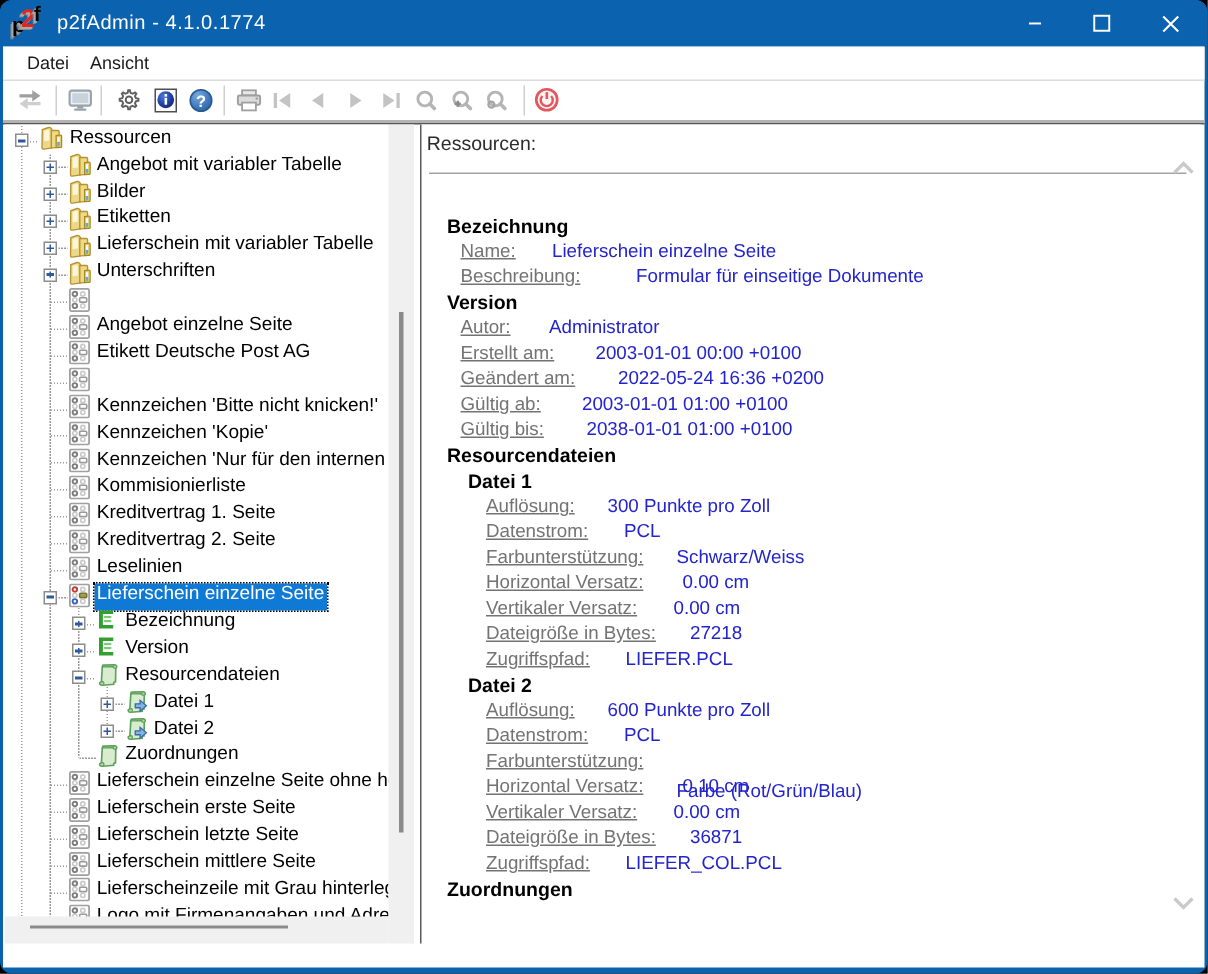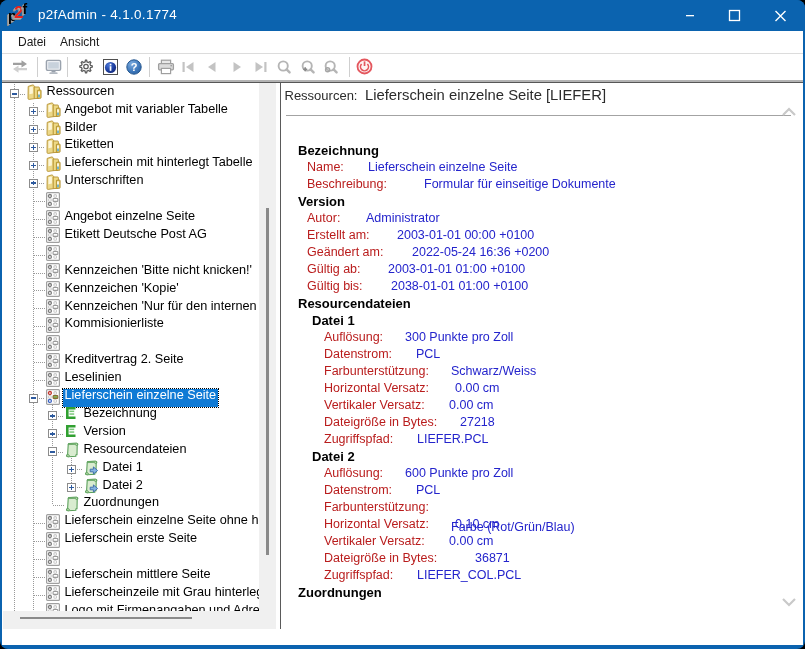--- a/index.html
+++ b/index.html
@@ -44,21 +44,21 @@
 .vthumb { position:absolute; left:266px; top:208px; width:2.5px; height:347px; background:#8a8a8a; }
 .htrack { position:absolute; left:3px; top:610.5px; width:256px; height:18px; background:#f0f0f0; }
 .hthumb { position:absolute; left:20px; top:616.5px; width:172px; height:2.5px; background:#8a8a8a; }
 
 .rsep { position:absolute; left:280px; top:82.5px; width:1.4px; height:546px; background:#5a5a5a; }
 .rpane { position:absolute; left:280px; top:83px; width:521px; height:545px; background:#fff; overflow:hidden; }
 .rpane .hd1 { position:absolute; left:4.5px; top:5px; font-size:13px; color:#2b2b2b; }
 .rpane .hd2 { position:absolute; left:85px; top:3.5px; font-size:14.8px; color:#2b2b2b; }
 .rpane .hline { position:absolute; left:6px; top:31.5px; width:505px; height:1px; background:#a3a3a3; }
 .rh { position:absolute; font-size:13px; font-weight:bold; color:#000; line-height:17px; white-space:nowrap; }
-.rl { position:absolute; font-size:12.5px; color:#b91c1c; line-height:17px; white-space:nowrap; }
+.rl { position:absolute; font-size:12.5px; color:#737373; line-height:17px; white-space:nowrap;text-decoration:underline; }
 .rv { position:absolute; font-size:12.5px; color:#2424cc; line-height:17px; white-space:nowrap; }
 .chev { position:absolute; color:#c9c9c9; }
 
 .status { position:absolute; left:2px; top:628.5px; width:800.5px; height:18px; background:#f1f1f1;
   border-top:1px solid #e0e0e0; font-size:12px; }
 .status .msg { position:absolute; left:3.5px; top:2.5px; color:#1a1a1a; font-size:11.5px; }
 .ssep { position:absolute; top:0; width:1px; height:17.5px; background:#dadada; }
 .skey { position:absolute; top:3px; color:#8f8f8f; font-size:11px; letter-spacing:-0.3px; text-align:center; }
 .skey.on { color:#000; font-weight:bold; }
 .grip { position:absolute; right:3px; top:5px; width:10px; height:10px; }
@@ -239,21 +239,21 @@
         <div class="pv"></div>
       </div>
 <div class="ti" style="left:42.5px;top:72.8px"><svg width="15" height="16" viewBox="0 0 15 16">
           <path d="M1.2 2.4 L5.4 1.0 Q6.3 0.8 6.9 1.5 L7.6 2.3 L7.6 14.6 L2.2 15.4 Q1.0 15.5 1.0 14.3 Z" fill="#ecd888" stroke="#b69233" stroke-width="0.9"></path>
           <path d="M2.4 3.3 L5.2 2.4 L5.9 3.1 L5.9 9.6 L2.4 10.2 Z" fill="#fdf6d8"></path>
           <path d="M7.2 3.0 L11.6 3.0 Q12.4 3.0 12.4 3.8 L12.4 13.6 Q12.4 14.4 11.6 14.4 L7.2 14.6 Z" fill="#eed984" stroke="#b69233" stroke-width="0.9"></path>
           <path d="M10.4 6.4 L13.4 6.0 Q14.1 6.0 14.1 6.7 L14.1 13.6 Q14.1 14.3 13.4 14.3 L10.4 14.3 Z" fill="#e5ca6a" stroke="#a8861f" stroke-width="0.8"></path>
           <rect x="11.2" y="7.4" width="1.6" height="3.2" fill="#fefefe"></rect>
           <rect x="11.2" y="10.6" width="1.6" height="2.6" fill="#58aee0"></rect>
         </svg></div>
-<div class="tl" style="left:59.5px;top:73.3px">Lieferschein mit hinterlegt Tabelle</div>
+<div class="tl" style="left:59.5px;top:73.3px">Lieferschein mit variabler Tabelle</div>
 <div class="hdot" style="left:35.5px;top:100.0px;width:6.5px"></div>
 <div class="eb" style="left:26px;top:95.7px">
         <div class="ph"></div>
         <div class="pv"></div>
       </div>
 <div class="ti" style="left:42.5px;top:90.7px"><svg width="15" height="16" viewBox="0 0 15 16">
           <path d="M1.2 2.4 L5.4 1.0 Q6.3 0.8 6.9 1.5 L7.6 2.3 L7.6 14.6 L2.2 15.4 Q1.0 15.5 1.0 14.3 Z" fill="#ecd888" stroke="#b69233" stroke-width="0.9"></path>
           <path d="M2.4 3.3 L5.2 2.4 L5.9 3.1 L5.9 9.6 L2.4 10.2 Z" fill="#fdf6d8"></path>
           <path d="M7.2 3.0 L11.6 3.0 Q12.4 3.0 12.4 3.8 L12.4 13.6 Q12.4 14.4 11.6 14.4 L7.2 14.6 Z" fill="#eed984" stroke="#b69233" stroke-width="0.9"></path>
           <path d="M10.4 6.4 L13.4 6.0 Q14.1 6.0 14.1 6.7 L14.1 13.6 Q14.1 14.3 13.4 14.3 L10.4 14.3 Z" fill="#e5ca6a" stroke="#a8861f" stroke-width="0.8"></path>
@@ -350,20 +350,21 @@
 <div class="hdot" style="left:31px;top:261.1px;width:11.0px"></div>
 <div class="ti" style="left:42.5px;top:251.8px"><svg width="14" height="16" viewBox="0 0 14 16">
           <rect x="0.6" y="0.6" width="12.8" height="14.8" rx="1" fill="#fff" stroke="#a0a0a0" stroke-width="1.2"></rect>
           <circle cx="3.9" cy="4" r="1.5" fill="none" stroke="#7d7d7d" stroke-width="1.3"></circle>
           <circle cx="9.2" cy="4" r="1.4" fill="none" stroke="#c9c9c9" stroke-width="1.1"></circle>
           <circle cx="3.9" cy="7.9" r="1.4" fill="none" stroke="#c9c9c9" stroke-width="1.1"></circle>
           <rect x="7.1" y="6.5" width="4.7" height="2.9" rx="0.7" fill="none" stroke="#9a9a9a" stroke-width="1.1"></rect>
           <circle cx="3.9" cy="11.9" r="1.5" fill="none" stroke="#7d7d7d" stroke-width="1.3"></circle>
           <circle cx="9.2" cy="11.9" r="1.4" fill="none" stroke="#c9c9c9" stroke-width="1.1"></circle>
         </svg></div>
+<div class="tl" style="left:59.5px;top:252.3px">Kreditvertrag 1. Seite</div>
 <div class="hdot" style="left:31px;top:279.0px;width:11.0px"></div>
 <div class="ti" style="left:42.5px;top:269.7px"><svg width="14" height="16" viewBox="0 0 14 16">
           <rect x="0.6" y="0.6" width="12.8" height="14.8" rx="1" fill="#fff" stroke="#a0a0a0" stroke-width="1.2"></rect>
           <circle cx="3.9" cy="4" r="1.5" fill="none" stroke="#7d7d7d" stroke-width="1.3"></circle>
           <circle cx="9.2" cy="4" r="1.4" fill="none" stroke="#c9c9c9" stroke-width="1.1"></circle>
           <circle cx="3.9" cy="7.9" r="1.4" fill="none" stroke="#c9c9c9" stroke-width="1.1"></circle>
           <rect x="7.1" y="6.5" width="4.7" height="2.9" rx="0.7" fill="none" stroke="#9a9a9a" stroke-width="1.1"></rect>
           <circle cx="3.9" cy="11.9" r="1.5" fill="none" stroke="#7d7d7d" stroke-width="1.3"></circle>
           <circle cx="9.2" cy="11.9" r="1.4" fill="none" stroke="#c9c9c9" stroke-width="1.1"></circle>
         </svg></div>
@@ -481,20 +482,21 @@
 <div class="hdot" style="left:31px;top:475.9px;width:11.0px"></div>
 <div class="ti" style="left:42.5px;top:466.6px"><svg width="14" height="16" viewBox="0 0 14 16">
           <rect x="0.6" y="0.6" width="12.8" height="14.8" rx="1" fill="#fff" stroke="#a0a0a0" stroke-width="1.2"></rect>
           <circle cx="3.9" cy="4" r="1.5" fill="none" stroke="#7d7d7d" stroke-width="1.3"></circle>
           <circle cx="9.2" cy="4" r="1.4" fill="none" stroke="#c9c9c9" stroke-width="1.1"></circle>
           <circle cx="3.9" cy="7.9" r="1.4" fill="none" stroke="#c9c9c9" stroke-width="1.1"></circle>
           <rect x="7.1" y="6.5" width="4.7" height="2.9" rx="0.7" fill="none" stroke="#9a9a9a" stroke-width="1.1"></rect>
           <circle cx="3.9" cy="11.9" r="1.5" fill="none" stroke="#7d7d7d" stroke-width="1.3"></circle>
           <circle cx="9.2" cy="11.9" r="1.4" fill="none" stroke="#c9c9c9" stroke-width="1.1"></circle>
         </svg></div>
+<div class="tl" style="left:59.5px;top:467.1px">Lieferschein letzte Seite</div>
 <div class="hdot" style="left:31px;top:493.8px;width:11.0px"></div>
 <div class="ti" style="left:42.5px;top:484.5px"><svg width="14" height="16" viewBox="0 0 14 16">
           <rect x="0.6" y="0.6" width="12.8" height="14.8" rx="1" fill="#fff" stroke="#a0a0a0" stroke-width="1.2"></rect>
           <circle cx="3.9" cy="4" r="1.5" fill="none" stroke="#7d7d7d" stroke-width="1.3"></circle>
           <circle cx="9.2" cy="4" r="1.4" fill="none" stroke="#c9c9c9" stroke-width="1.1"></circle>
           <circle cx="3.9" cy="7.9" r="1.4" fill="none" stroke="#c9c9c9" stroke-width="1.1"></circle>
           <rect x="7.1" y="6.5" width="4.7" height="2.9" rx="0.7" fill="none" stroke="#9a9a9a" stroke-width="1.1"></rect>
           <circle cx="3.9" cy="11.9" r="1.5" fill="none" stroke="#7d7d7d" stroke-width="1.3"></circle>
           <circle cx="9.2" cy="11.9" r="1.4" fill="none" stroke="#c9c9c9" stroke-width="1.1"></circle>
         </svg></div>
@@ -521,21 +523,20 @@
           <circle cx="9.2" cy="11.9" r="1.4" fill="none" stroke="#c9c9c9" stroke-width="1.1"></circle>
         </svg></div>
 <div class="tl" style="left:59.5px;top:520.8px">Logo mit Firmenangaben und Adresse</div>
   </div>
   <div class="vtrack"></div>
   <div class="vthumb"></div>
   <div class="htrack"></div>
   <div class="hthumb"></div>
   <div class="rpane">
     <span class="hd1">Ressourcen:</span>
-    <span class="hd2">Lieferschein einzelne Seite [LIEFER]</span>
     <div class="hline"></div>
     <svg class="chev" style="left:501px;top:23px" width="16" height="12">
         <path d="M2 9 L8 3 L14 9" fill="none" stroke="#c9c9c9" stroke-width="2.2"></path>
       </svg>
     <svg class="chev" style="left:501px;top:513px" width="16" height="12">
         <path d="M2 3 L8 9 L14 3" fill="none" stroke="#c9c9c9" stroke-width="2.2"></path>
       </svg>
 <span class="rh" style="left:18px;top:59px">Bezeichnung</span>
 <span class="rl" style="left:27px;top:76px">Name:</span>
 <span class="rv" style="left:88px;top:76px">Lieferschein einzelne Seite</span>
@@ -573,19 +574,19 @@
 <span class="rv" style="left:125px;top:382px">600 Punkte pro Zoll</span>
 <span class="rl" style="left:44px;top:399px">Datenstrom:</span>
 <span class="rv" style="left:136px;top:399px">PCL</span>
 <span class="rl" style="left:44px;top:416px">Farbunterstützung:</span>
 <span class="rv" style="left:171px;top:436px">Farbe (Rot/Grün/Blau)</span>
 <span class="rl" style="left:44px;top:433px">Horizontal Versatz:</span>
 <span class="rv" style="left:175px;top:433px">0.10 cm</span>
 <span class="rl" style="left:44px;top:450px">Vertikaler Versatz:</span>
 <span class="rv" style="left:169px;top:450px">0.00 cm</span>
 <span class="rl" style="left:44px;top:467px">Dateigröße in Bytes:</span>
-<span class="rv" style="left:195px;top:467px">36871</span>
+<span class="rv" style="left:180px;top:467px">36871</span>
 <span class="rl" style="left:44px;top:484px">Zugriffspfad:</span>
 <span class="rv" style="left:137px;top:484px">LIEFER_COL.PCL</span>
 <span class="rh" style="left:18px;top:501px">Zuordnungen</span>
   </div>
   <div class="rsep"></div>
 </div>
 
 </body></html>

